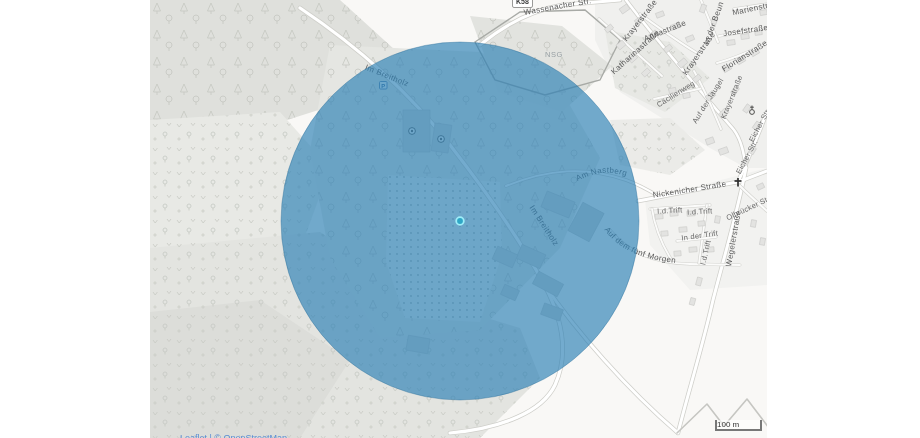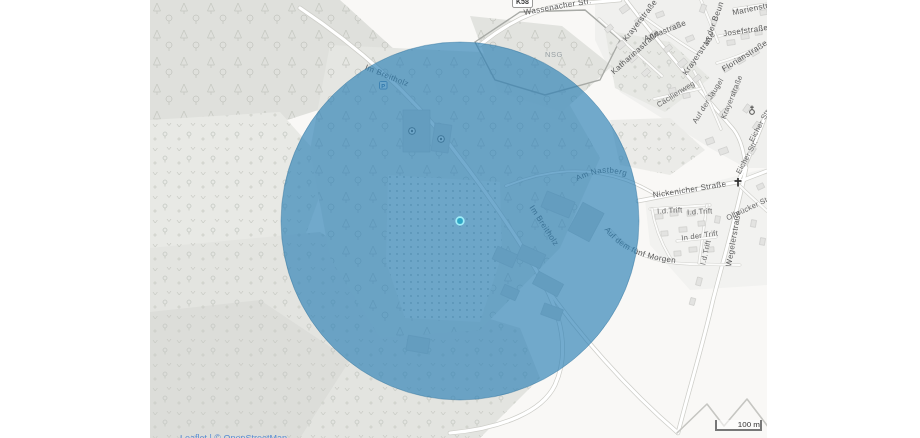--- a/index.html
+++ b/index.html
@@ -7,21 +7,21 @@
         font-family:"Liberation Sans",sans-serif;}
   #map{position:absolute;left:150px;top:0;width:617px;height:438px;overflow:hidden;background:#f9f8f6;}
   #map svg{display:block;}
   .street{fill:#5c5c5c;letter-spacing:.35px;}
   .street-sm{fill:#6a6a6a;letter-spacing:.25px;}
   .nsg{fill:#98a0a4;letter-spacing:.5px;}
   #k58{position:absolute;left:362px;top:-4px;background:#fff;border:1px solid #9a9a98;
        border-radius:2px;font-size:7px;font-weight:bold;color:#3c3c3c;padding:1px 3px;line-height:8px;}
   #scalebar{position:absolute;left:565px;top:420px;width:47px;height:11px;
             border:2px solid #777;border-top:none;background:rgba(255,255,255,.55);
-            font-size:8px;color:#333;text-align:right;line-height:9px;box-sizing:border-box;}
+            font-size:8px;color:#333;text-align:left;line-height:9px;box-sizing:border-box;}
   #attrib{position:absolute;left:30px;top:433px;font-size:9px;color:#5b8dd3;white-space:nowrap;}
 </style>
 </head>
 <body>
 
 <div id="page">
   <div id="map">
     <svg width="617" height="438" viewBox="0 0 617 438" xmlns="http://www.w3.org/2000/svg">
       <defs>
         <pattern id="pTrees" width="27" height="27" patternUnits="userSpaceOnUse">

